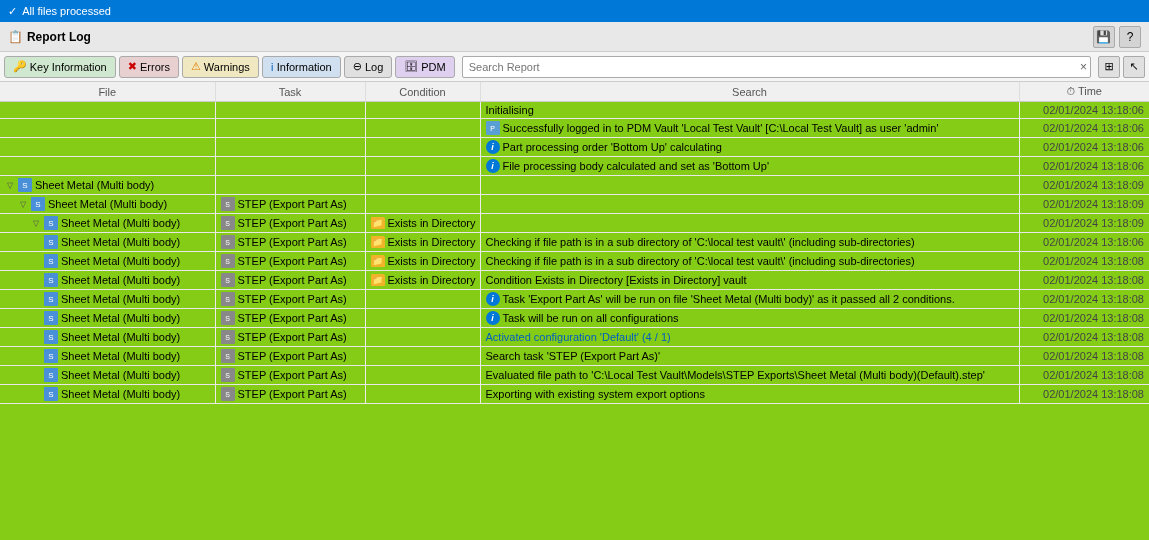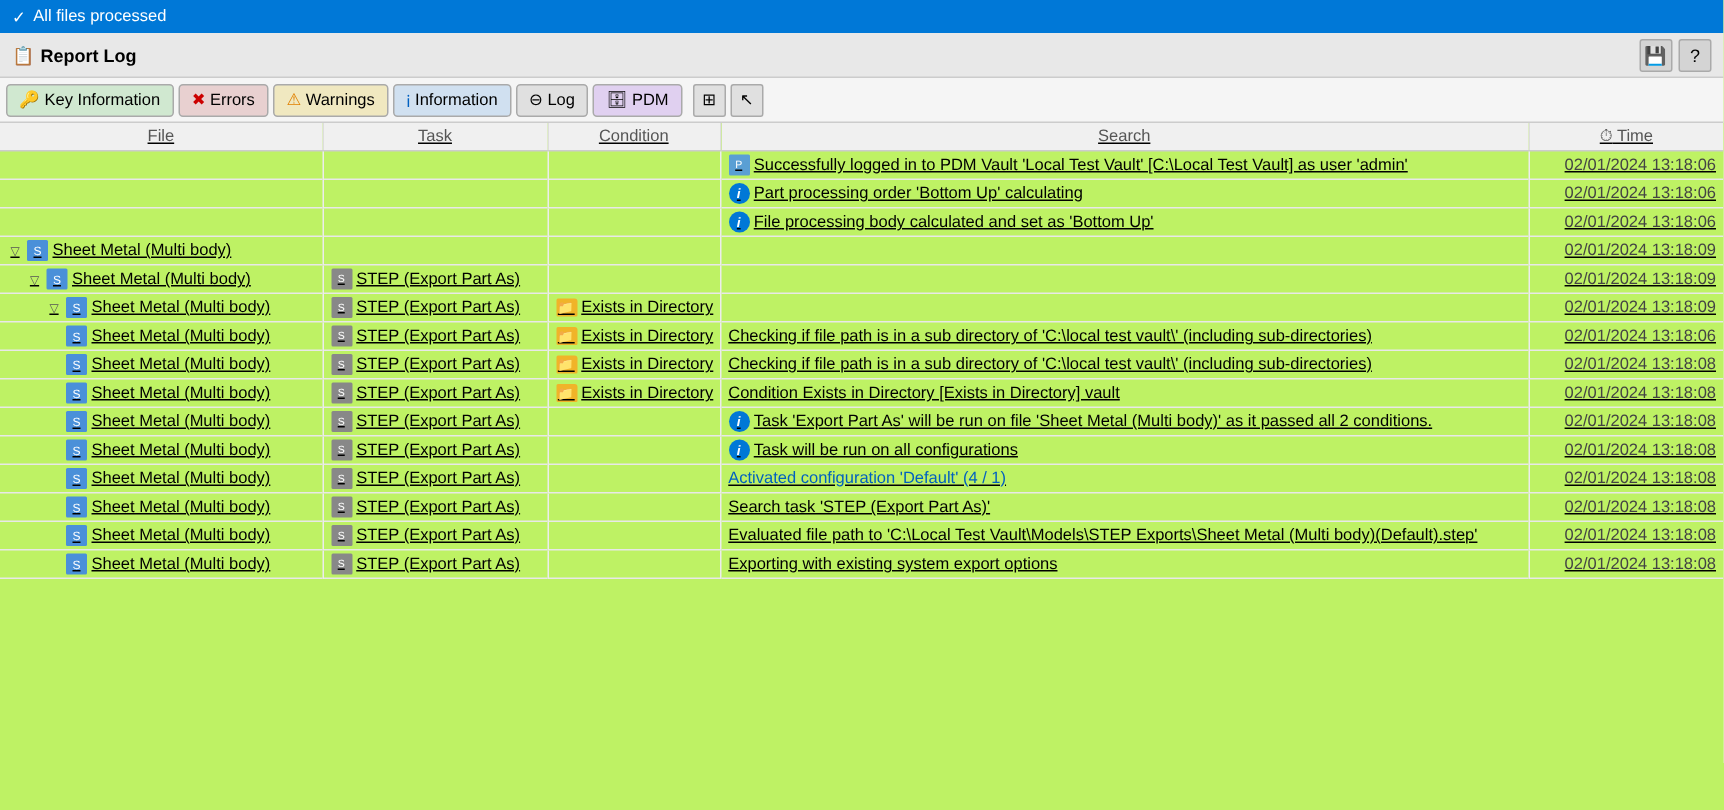--- a/index.html
+++ b/index.html
@@ -120,22 +120,21 @@
       justify-content: center;
       cursor: pointer;
       font-size: 11px;
     }
 
     
     .table-container {
       height: calc(540px - 22px - 30px - 30px);
       overflow-y: auto;
       overflow-x: hidden;
-      background: #bef264;
-      text-decoration: underline;
+      background: #84cc16;
     }
     table {
       width: 100%;
       border-collapse: collapse;
       table-layout: fixed;
     }
     thead th {
       background: #f0f0f0;
       border-bottom: 1px solid #ccc;
       border-right: 1px solid #ddd;
@@ -286,20 +285,24 @@
   </button>
   <button class="tab-btn tab-btn-log">
     <span>⊖</span>
     <span>Log</span>
   </button>
   <button class="tab-btn tab-btn-pdm">
     <span>🗄</span>
     <span>PDM</span>
   </button>
 
+  <div class="search-container">
+    <input class="search-input" type="text" placeholder="Search Report" style="">
+    <span class="search-clear">×</span>
+  </div>
   <div class="toolbar-right">
     <div class="icon-btn" title="Column settings">⊞</div>
     <div class="icon-btn">↖</div>
   </div>
 </div>
 
 <div class="table-container">
   <table>
     <colgroup>
       <col class="col-file">
@@ -311,20 +314,32 @@
     <thead>
       <tr>
         <th>File</th>
         <th>Task</th>
         <th>Condition</th>
         <th>Search</th>
         <th><span>⏱</span> Time</th>
       </tr>
     </thead>
     <tbody id="table-body">
+    <tr>
+          <td></td>
+          <td></td>
+          <td></td>
+          <td>
+            <div class="cell-with-icon">
+
+      <span style="">Initialising</span>
+    </div>
+          </td>
+          <td><span>02/01/2024 13:18:06</span></td>
+        </tr>
         <tr>
           <td></td>
           <td></td>
           <td></td>
           <td>
             <div class="cell-with-icon">
       <span class="icon-pdm">P</span>
       <span style="">Successfully logged in to PDM Vault 'Local Test Vault' [C:\Local Test Vault] as user 'admin'</span>
     </div>
           </td>

